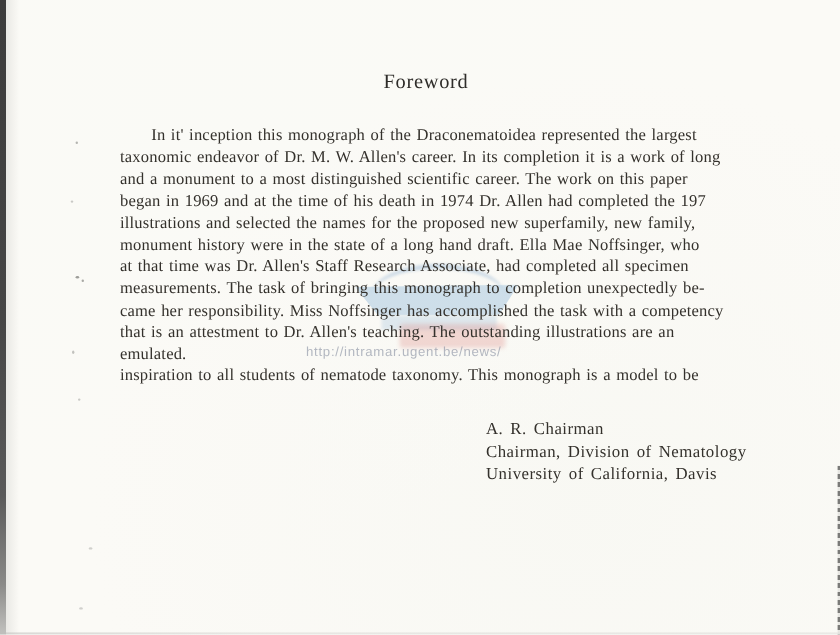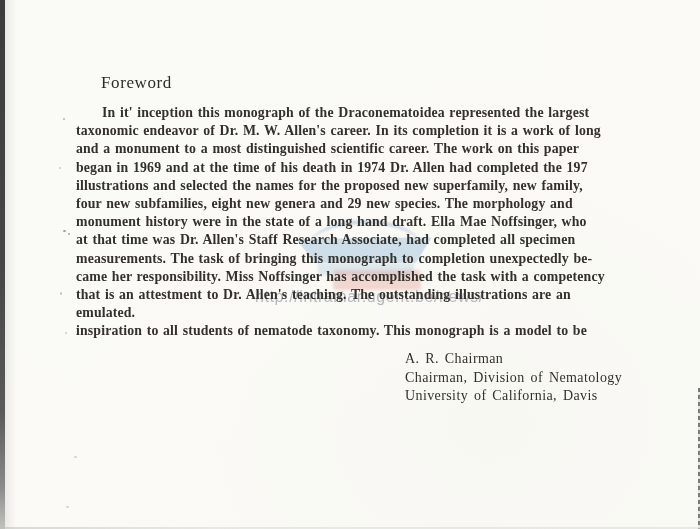--- a/index.html
+++ b/index.html
@@ -55,33 +55,33 @@
   }
   .wm-red {
     position: absolute; left: 333px; top: 270px; width: 88px; height: 20px;
     background: rgba(222,146,140,0.34);
     border-radius: 3px;
     filter: blur(1.8px);
   }
   .wm-url {
     position: absolute; left: 255px; top: 288px; width: 312px;
     font-family: "Liberation Sans", sans-serif;
-    font-size: 16px; letter-spacing: 0.6px;
+    font-size: 11px; letter-spacing: 0.6px;
     color: rgba(120,130,150,0.55);
   }
   
   .print { position: relative; z-index: 2; }
   .title {
-    position: absolute; left: 84px; top: 56px; width: 538px; margin: 17px;
-    text-align: left;
+    position: absolute; left: 84px; top: 56px; width: 538px; margin: 2px;
+    text-align: center;
     font-size: 17px; font-weight: normal; letter-spacing: 0.6px;
     color: #2e2c29;
   }
   .paragraph {
-    position: absolute; left: 76px; top: 104px; width: 545px; font-weight: bold;
+    position: absolute; left: 100px; top: 104px; width: 545px;
   }
   .paragraph .line {
     white-space: nowrap;
     height: 18.2px; line-height: 18.2px;
     font-size: 13.8px; letter-spacing: 0.15px; word-spacing: 1px;
     color: #34312c;
   }
   .paragraph .line:first-child { text-indent: 26px; }
   .signature {
     position: absolute; left: 405px; top: 350px;
@@ -132,21 +132,20 @@
 
   <div class="print">
     <h1 class="title">Foreword</h1>
 
     <div class="paragraph">
         <div class="line">In it' inception this monograph of the Draconematoidea represented the largest</div>
         <div class="line">taxonomic endeavor of Dr. M. W. Allen's career. In its completion it is a work of long</div>
         <div class="line">and a monument to a most distinguished scientific career. The work on this paper</div>
         <div class="line">began in 1969 and at the time of his death in 1974 Dr. Allen had completed the 197</div>
         <div class="line">illustrations and selected the names for the proposed new superfamily, new family,</div>
-        <div class="line">four new subfamilies, eight new genera and 29 new species. The morphology and</div>
         <div class="line">monument history were in the state of a long hand draft. Ella Mae Noffsinger, who</div>
         <div class="line">at that time was Dr. Allen's Staff Research Associate, had completed all specimen</div>
         <div class="line">measurements. The task of bringing this monograph to completion unexpectedly be-</div>
         <div class="line">came her responsibility. Miss Noffsinger has accomplished the task with a competency</div>
         <div class="line">that is an attestment to Dr. Allen's teaching. The outstanding illustrations are an</div>
         <div class="line">emulated.</div>
         <div class="line">inspiration to all students of nematode taxonomy. This monograph is a model to be</div>
       </div>
 
     <div class="signature">

